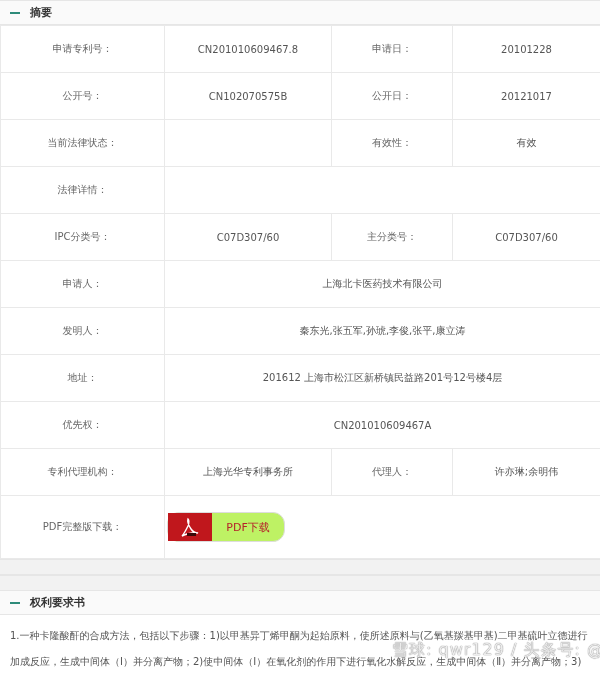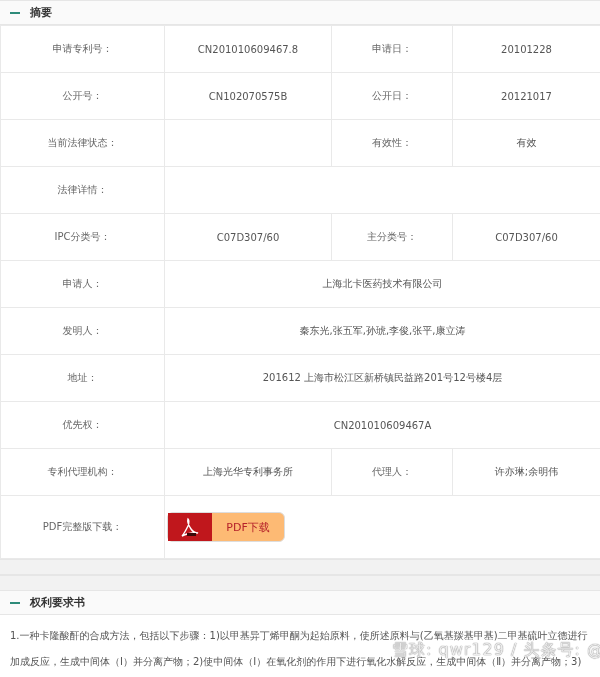--- a/index.html
+++ b/index.html
@@ -6,21 +6,21 @@
     html, body { width: 600px; height: 677px; overflow: hidden; background: #f4f4f4; }
     body { font-family: "DejaVu Sans", "Liberation Sans", sans-serif; color: #555; font-size: 10px; }
     .panel { background: #fff; border-top: 1px solid #e6e6e6; border-bottom: 1px solid #e6e6e6; }
     .sec-head { height: 24px; display: flex; align-items: center; padding-left: 10px; background: #fafafa; border-bottom: 1px solid #e6e6e6; }
     .sec-head .dash { width: 10px; height: 2px; background: #2e8b7a; margin-right: 10px; }
     .sec-head .title { font-size: 11px; font-weight: bold; color: #333; }
     table { width: 600px; border-collapse: collapse; table-layout: fixed; }
     td { border: 1px solid #e9e9e9; height: 24px; text-align: center; font-size: 10px; color: #555; padding: 16px 4px; white-space: nowrap; overflow: hidden; }
     td.lbl { color: #666; }
     tr.pdf-row td { height: 40px; margin-top: 20px; }
-    .pdf-btn { display: inline-flex; align-items: center; width: 118px; height: 30px; border: 1px solid #ddd; border-radius: 6px; background: #fdba74; margin-left: -12px; }
+    .pdf-btn { display: inline-flex; align-items: center; width: 118px; height: 30px; border: 1px solid #ddd; border-radius: 12px; background: #bef264; margin-left: -12px; }
     .pdf-btn .ico { width: 44px; height: 28px; background: #c0171c; display: flex; align-items: center; justify-content: center; }
     .pdf-btn .lbl { flex: 1; color: #b5222a; font-size: 11px; text-align: center; }
     .gap { height: 14px; background: #f2f2f2; }
     .body-text { padding: 8px 10px 10px 10px; font-size: 10px; line-height: 25.5px; color: #555; background: #fff; }
     .claims { padding: 8px 10px 6px 10px; font-size: 10px; line-height: 25.5px; color: #555; background: #fff; }
     .watermark { position: absolute; left: 392px; top: 640px; font-size: 16px; color: rgba(255,255,255,0.85); text-shadow: 0 0 1px #888, 0 0 1px #888; white-space: nowrap; letter-spacing: 1px; }
   </style>
 </head>
 <body>
 

